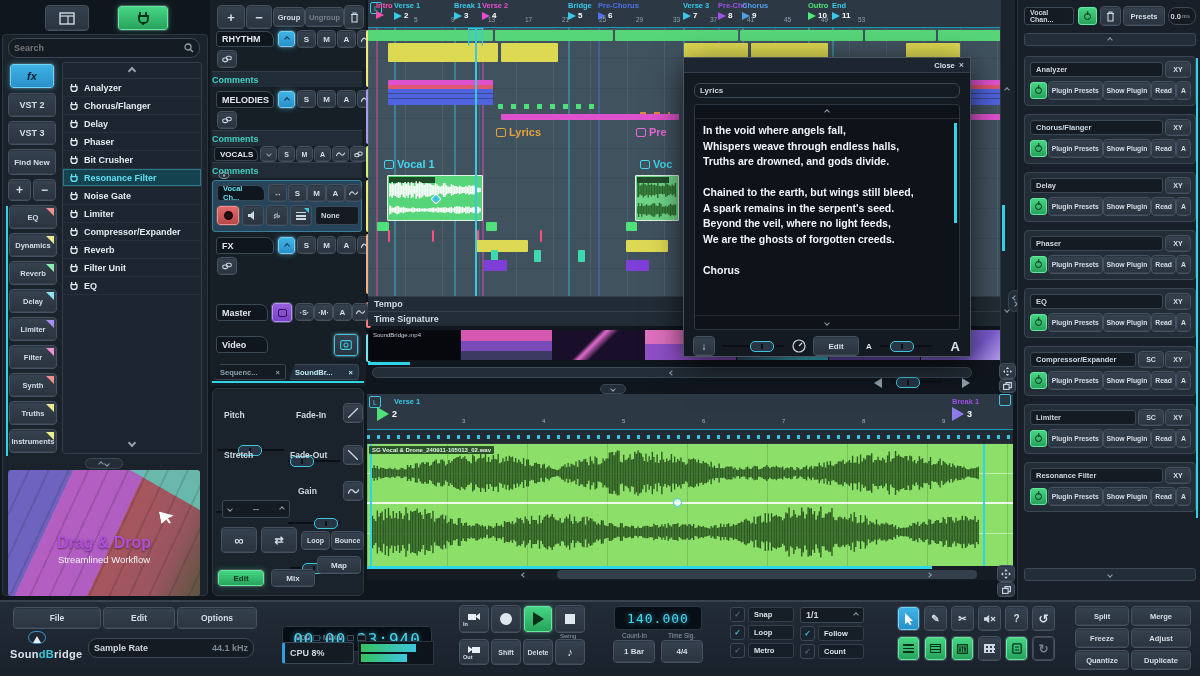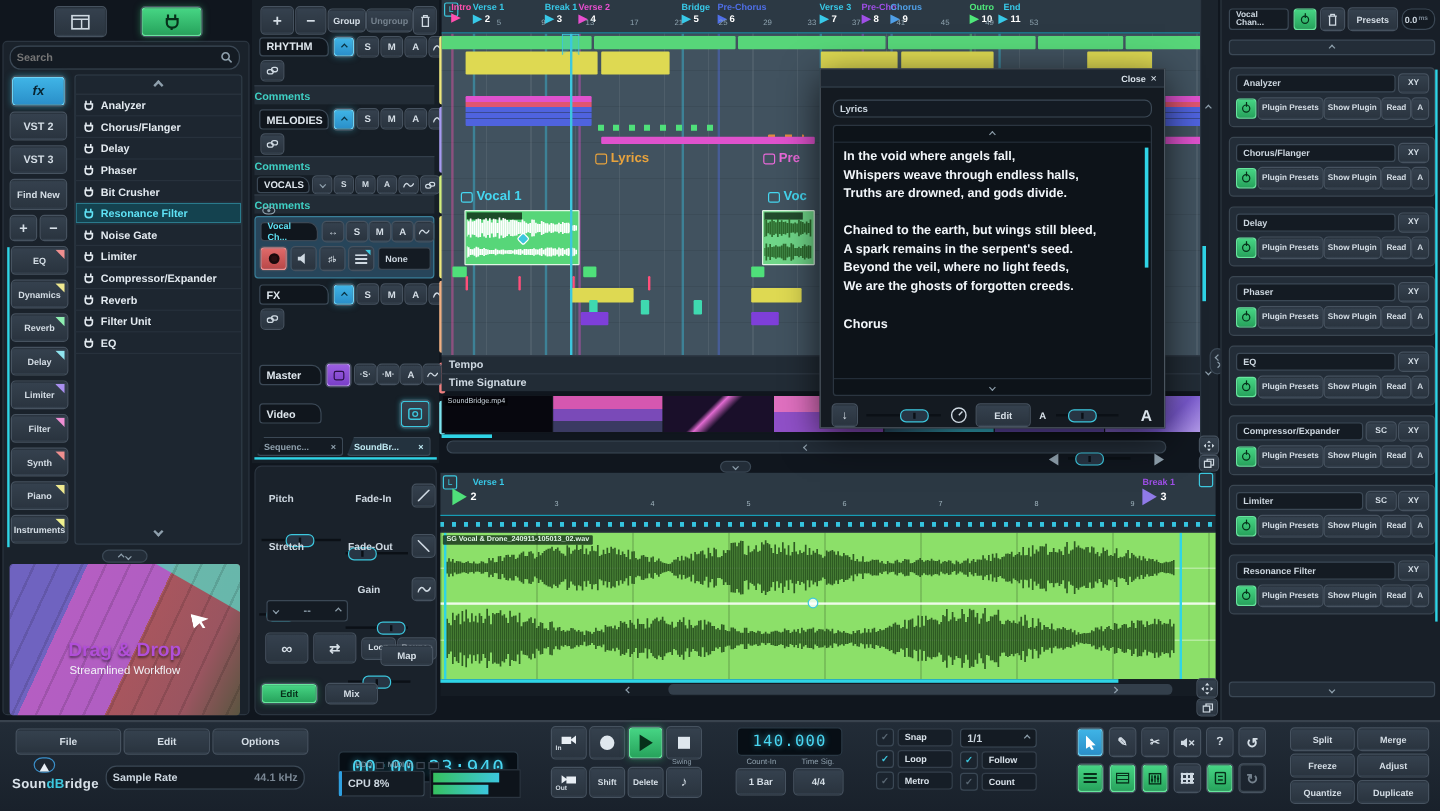--- a/index.html
+++ b/index.html
@@ -27,21 +27,21 @@
 .corner{position:absolute;top:1px;right:1px;width:8px;height:8px;clip-path:polygon(0 0,100% 0,100% 100%);}
 .plist-item{display:flex;align-items:center;gap:5px;height:18px;padding:0 6px;border-bottom:1px solid #27313c;color:#e3eaf0;font-weight:bold;}
 .plist-item.sel{background:#14424f;color:#5fe2f5;box-shadow:inset 0 0 0 1px #2a7a8c;}
 .plist-item svg{flex:0 0 auto;}
 
 .tname{background:#10161d;border:1px solid #3b4855;border-radius:3px 8px 3px 3px;color:#dfe7ee;font-weight:bold;display:flex;align-items:center;padding:0 5px;}
 .smb{width:17px;height:16px;font-size:8px;}
 .strip{position:absolute;width:5px;border-radius:2px;}
 .comments-bar{position:absolute;left:212px;width:150px;height:16px;background:#222c36;border-top:1px solid #323e4a;color:#3fd0c4;font-weight:bold;display:flex;align-items:center;padding-left:0;}
 
-.mk{position:absolute;top:1px;text-align:right;}
+.mk{position:absolute;top:1px;}
 .mk-lb{display:block;font-size:7.5px;font-weight:bold;white-space:nowrap;}
 .mk-row{display:flex;align-items:center;gap:2px;margin-top:1px;}
 .mk-row b{font-size:8px;color:#fff;}
 .bn{position:absolute;top:16px;font-size:6.5px;color:#8fa4b0;}
 .vline{position:absolute;top:0;bottom:0;width:2px;opacity:.4;}
 .cmt{position:absolute;display:flex;align-items:center;gap:3px;font-size:11px;font-weight:bold;}
 .cmt i{width:10px;height:9px;border:1.5px solid currentColor;border-radius:2px;display:inline-block;}
 .clip{position:absolute;border-radius:1px;}
 .tkn{position:absolute;font-size:6px;color:#9fb3bd;}
 
@@ -141,21 +141,21 @@
         <span>Filter</span>
         <span class="corner" style="background: rgb(239, 143, 212);"></span>
       </div>
 
       <div class="btn cat-btn" style="font-size:7.5px;">
         <span>Synth</span>
         <span class="corner" style="background: rgb(239, 143, 143);"></span>
       </div>
 
       <div class="btn cat-btn" style="font-size:7.5px;">
-        <span>Piano</span>
+        <span>Truths</span>
         <span class="corner" style="background: rgb(239, 233, 143);"></span>
       </div>
 
       <div class="btn cat-btn" style="font-size:7.5px;">
         <span>Instruments</span>
         <span class="corner" style="background: rgb(239, 240, 143);"></span>
       </div>
     </div>
 
   <div class="abs" style="left:62px;top:62px;width:140px;height:392px;background:#1d2630;border:1px solid #303c48;border-radius:3px;">
@@ -727,21 +727,21 @@
     <i class="chev s down"></i>
     <span style="color:#8fa0ad;">--</span>
     <i class="chev s up"></i>
   </div>
   <div class="abs btn" style="left:222px;top:528px;width:34px;height:24px;font-size:13px;">∞</div>
   <div class="abs btn" style="left:262px;top:528px;width:34px;height:24px;font-size:11px;">⇄</div>
   <div class="abs btn" style="left:302px;top:532px;width:27px;height:17px;font-size:7px;">Loop</div>
   <div class="abs btn" style="left:332px;top:532px;width:31px;height:17px;font-size:7px;">Bounce</div>
   <div class="abs btn gr" style="left:218px;top:570px;width:46px;height:16px;font-size:8px;">Edit</div>
   <div class="abs btn" style="left:272px;top:570px;width:42px;height:16px;font-size:8px;">Mix</div>
-  <div class="abs btn" style="left:318px;top:538px;width:42px;height:16px;font-size:8px;">Map</div>
+  <div class="abs btn" style="left:318px;top:557px;width:42px;height:16px;font-size:8px;">Map</div>
 
   <div class="abs pill" style="left:600px;top:384px;width:26px;height:10px;">
       <i class="chev s down"></i>
     </div>
   <div class="abs" style="left:367px;top:394px;width:646px;height:36px;background:#2c3944;border:1px solid #3a4document651;border-bottom:1px solid #169cb4;">
     <div class="abs" style="left:2px;top:2px;width:12px;height:12px;border:1.5px solid #3cc7de;border-radius:2px;color:#3cc7de;font-size:7px;display:flex;align-items:center;justify-content:center;">L</div>
     <div class="abs" style="left:27px;top:3px;font-size:7.5px;font-weight:bold;color:#38c9e8;">Verse 1</div>
     <div class="abs" style="left:10px;top:13px;display:flex;align-items:center;gap:3px;">
         <i class="tri" style="border-left-color:#4fe07a;border-top-width:7px;border-bottom-width:7px;border-left-width:12px;"></i>
         <b style="font-size:9px;color:#fff;">2</b>

